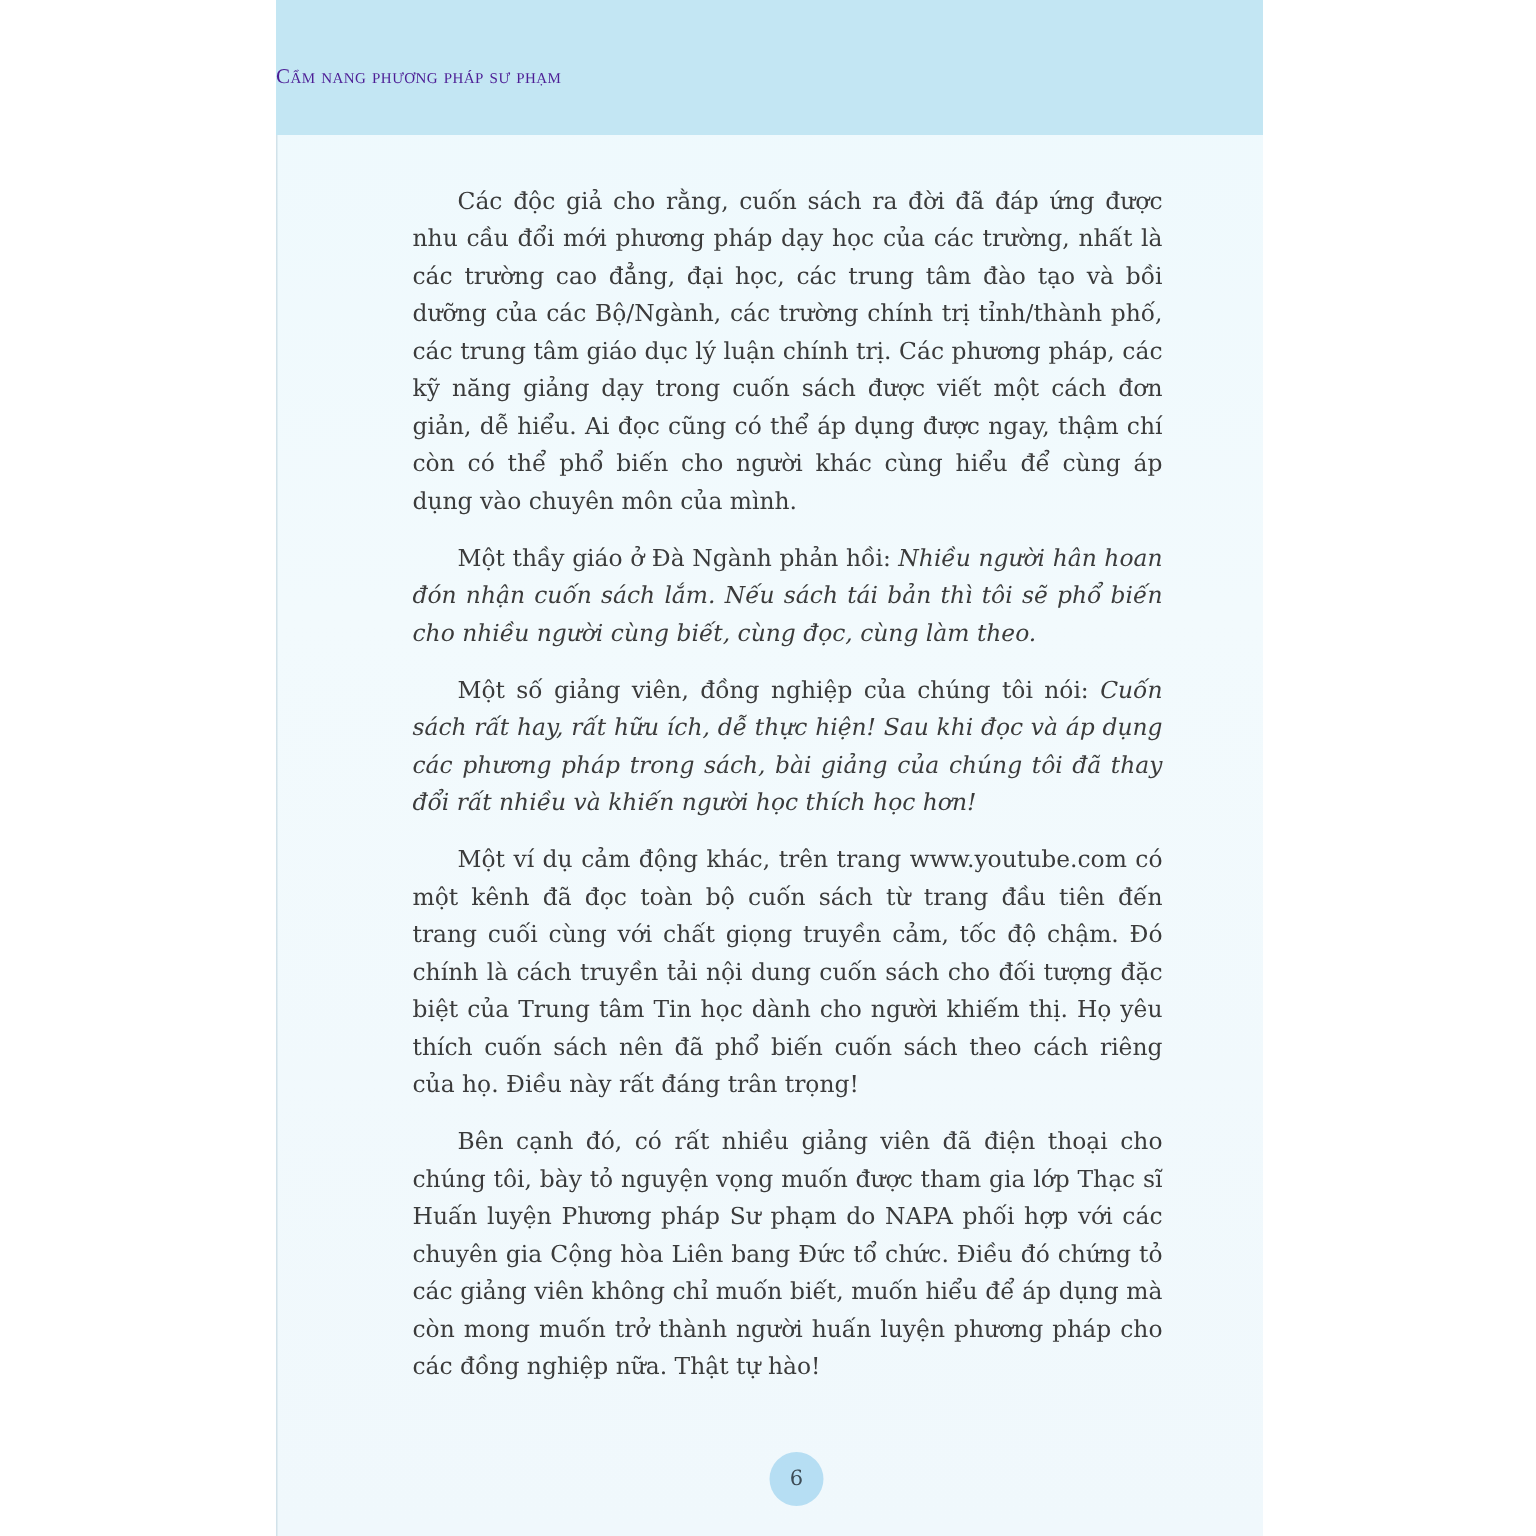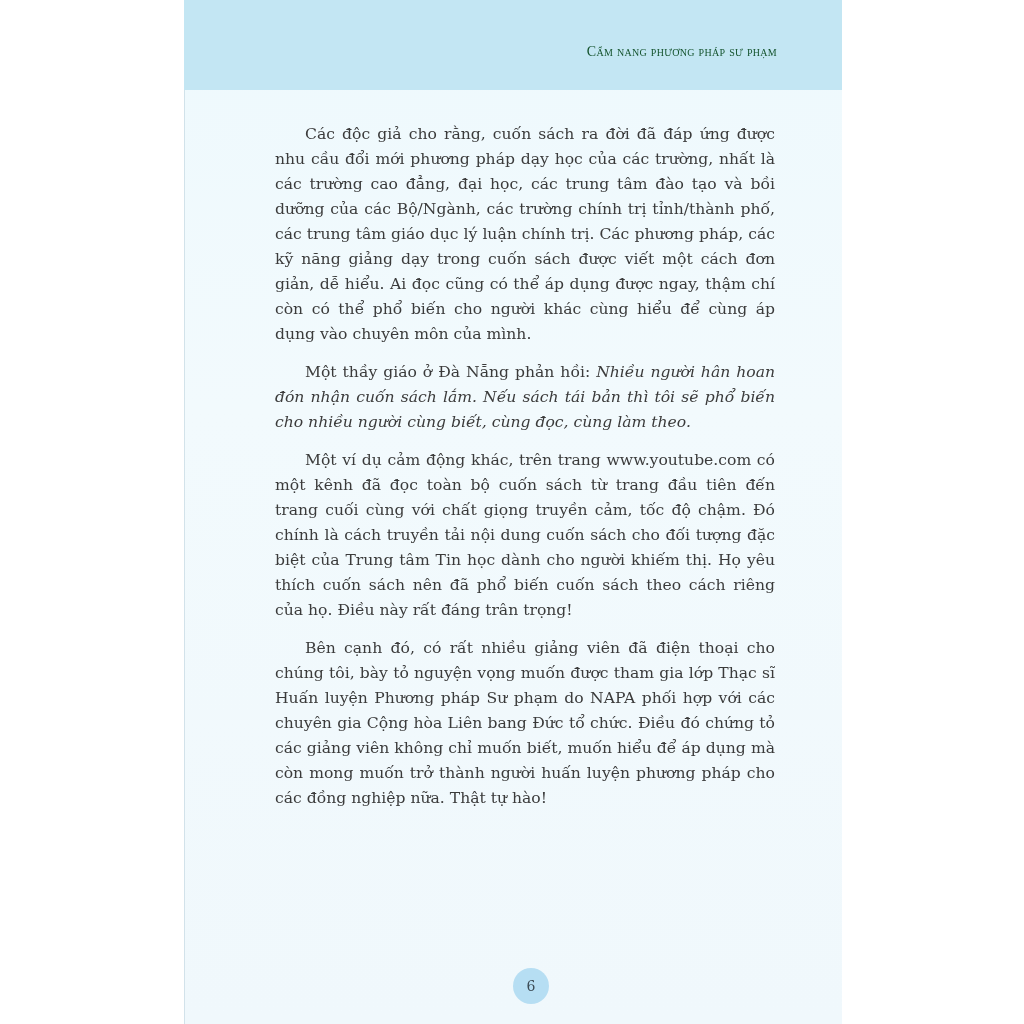--- a/index.html
+++ b/index.html
@@ -25,26 +25,26 @@
     top: 0;
     width: 658px;
     height: 90px;
     background: #c3e6f3;
   }
   .header-title {
     position: absolute;
     left: 0;
     top: 44px;
     width: 593px;
-    text-align: right;
+    text-align: left;
     font-family: "Liberation Serif", "DejaVu Serif", serif;
     font-size: 14px;
     font-variant: small-caps;
     letter-spacing: 0.3px;
-    color: #14532d;
+    color: #4c1d95;
   }
   .body-text {
     position: absolute;
     left: 91px;
     top: 122px;
     width: 512px;
     font-family: "DejaVu Serif", "Liberation Serif", serif;
     font-size: 15.6px;
     line-height: 25px;
     color: #3b3b3b;
@@ -78,21 +78,24 @@
 <div class="page">
   <div class="header-band">
     <div class="header-title">Cẩm nang phương pháp sư phạm</div>
   </div>
 
   <div class="body-text">
     <p>
       <span>Các độc giả cho rằng, cuốn sách ra đời đã đáp ứng được nhu cầu đổi mới phương pháp dạy học của các trường, nhất là các trường cao đẳng, đại học, các trung tâm đào tạo và bồi dưỡng của các Bộ/Ngành, các trường chính trị tỉnh/thành phố, các trung tâm giáo dục lý luận chính trị. Các phương pháp, các kỹ năng giảng dạy trong cuốn sách được viết một cách đơn giản, dễ hiểu. Ai đọc cũng có thể áp dụng được ngay, thậm chí còn có thể phổ biến cho người khác cùng hiểu để cùng áp dụng vào chuyên môn của mình.</span><em></em>
     </p>
     <p>
-      <span>Một thầy giáo ở Đà Nẵng phản hồi: </span><em>Nhiều người hân hoan đón nhận cuốn sách lắm. Nếu sách tái bản thì tôi sẽ phổ biến cho nhiều người cùng biết, cùng đọc, cùng làm theo.</em>
+      <span>Một thầy giáo ở Đà Ngành phản hồi: </span><em>Nhiều người hân hoan đón nhận cuốn sách lắm. Nếu sách tái bản thì tôi sẽ phổ biến cho nhiều người cùng biết, cùng đọc, cùng làm theo.</em>
+    </p>
+    <p>
+      <span>Một số giảng viên, đồng nghiệp của chúng tôi nói: </span><em>Cuốn sách rất hay, rất hữu ích, dễ thực hiện! Sau khi đọc và áp dụng các phương pháp trong sách, bài giảng của chúng tôi đã thay đổi rất nhiều và khiến người học thích học hơn!</em>
     </p>
     <p>
       <span>Một ví dụ cảm động khác, trên trang www.youtube.com có một kênh đã đọc toàn bộ cuốn sách từ trang đầu tiên đến trang cuối cùng với chất giọng truyền cảm, tốc độ chậm. Đó chính là cách truyền tải nội dung cuốn sách cho đối tượng đặc biệt của Trung tâm Tin học dành cho người khiếm thị. Họ yêu thích cuốn sách nên đã phổ biến cuốn sách theo cách riêng của họ. Điều này rất đáng trân trọng!</span><em></em>
     </p>
     <p>
       <span>Bên cạnh đó, có rất nhiều giảng viên đã điện thoại cho chúng tôi, bày tỏ nguyện vọng muốn được tham gia lớp Thạc sĩ Huấn luyện Phương pháp Sư phạm do NAPA phối hợp với các chuyên gia Cộng hòa Liên bang Đức tổ chức. Điều đó chứng tỏ các giảng viên không chỉ muốn biết, muốn hiểu để áp dụng mà còn mong muốn trở thành người huấn luyện phương pháp cho các đồng nghiệp nữa. Thật tự hào!</span><em></em>
     </p>
   </div>
 
   <div class="page-number">6</div>

